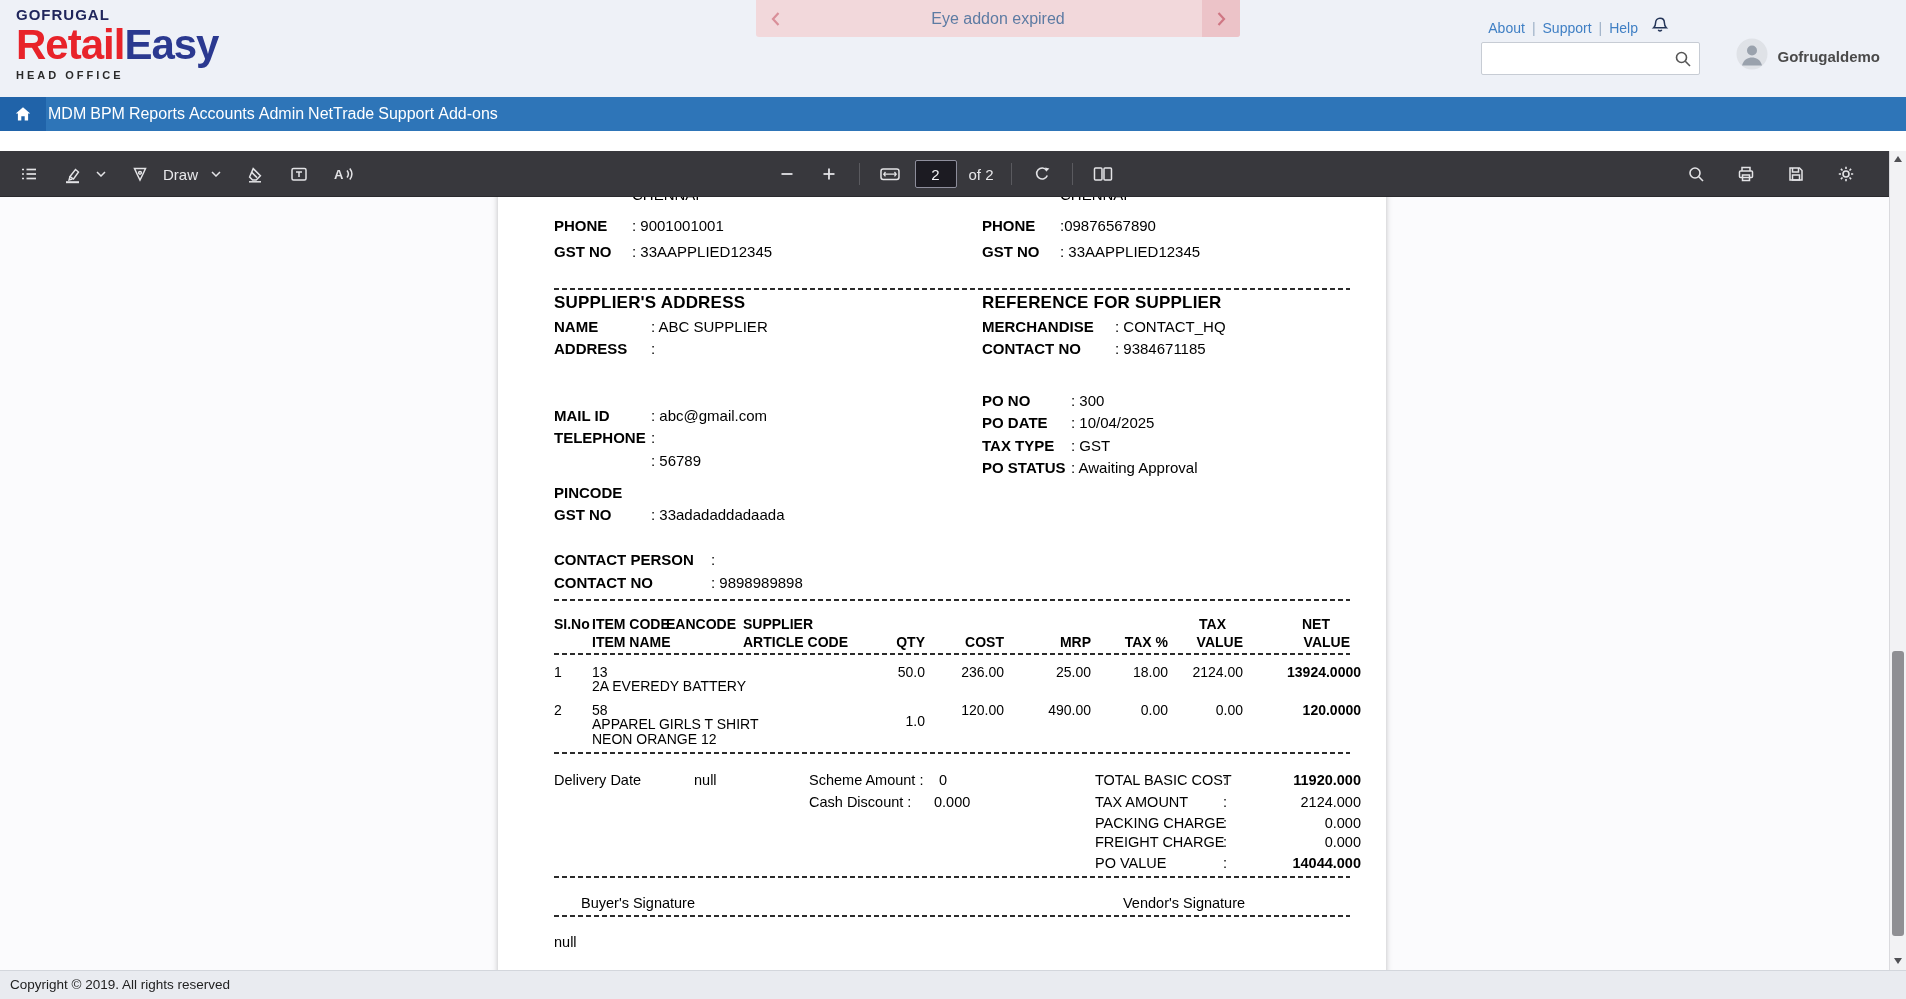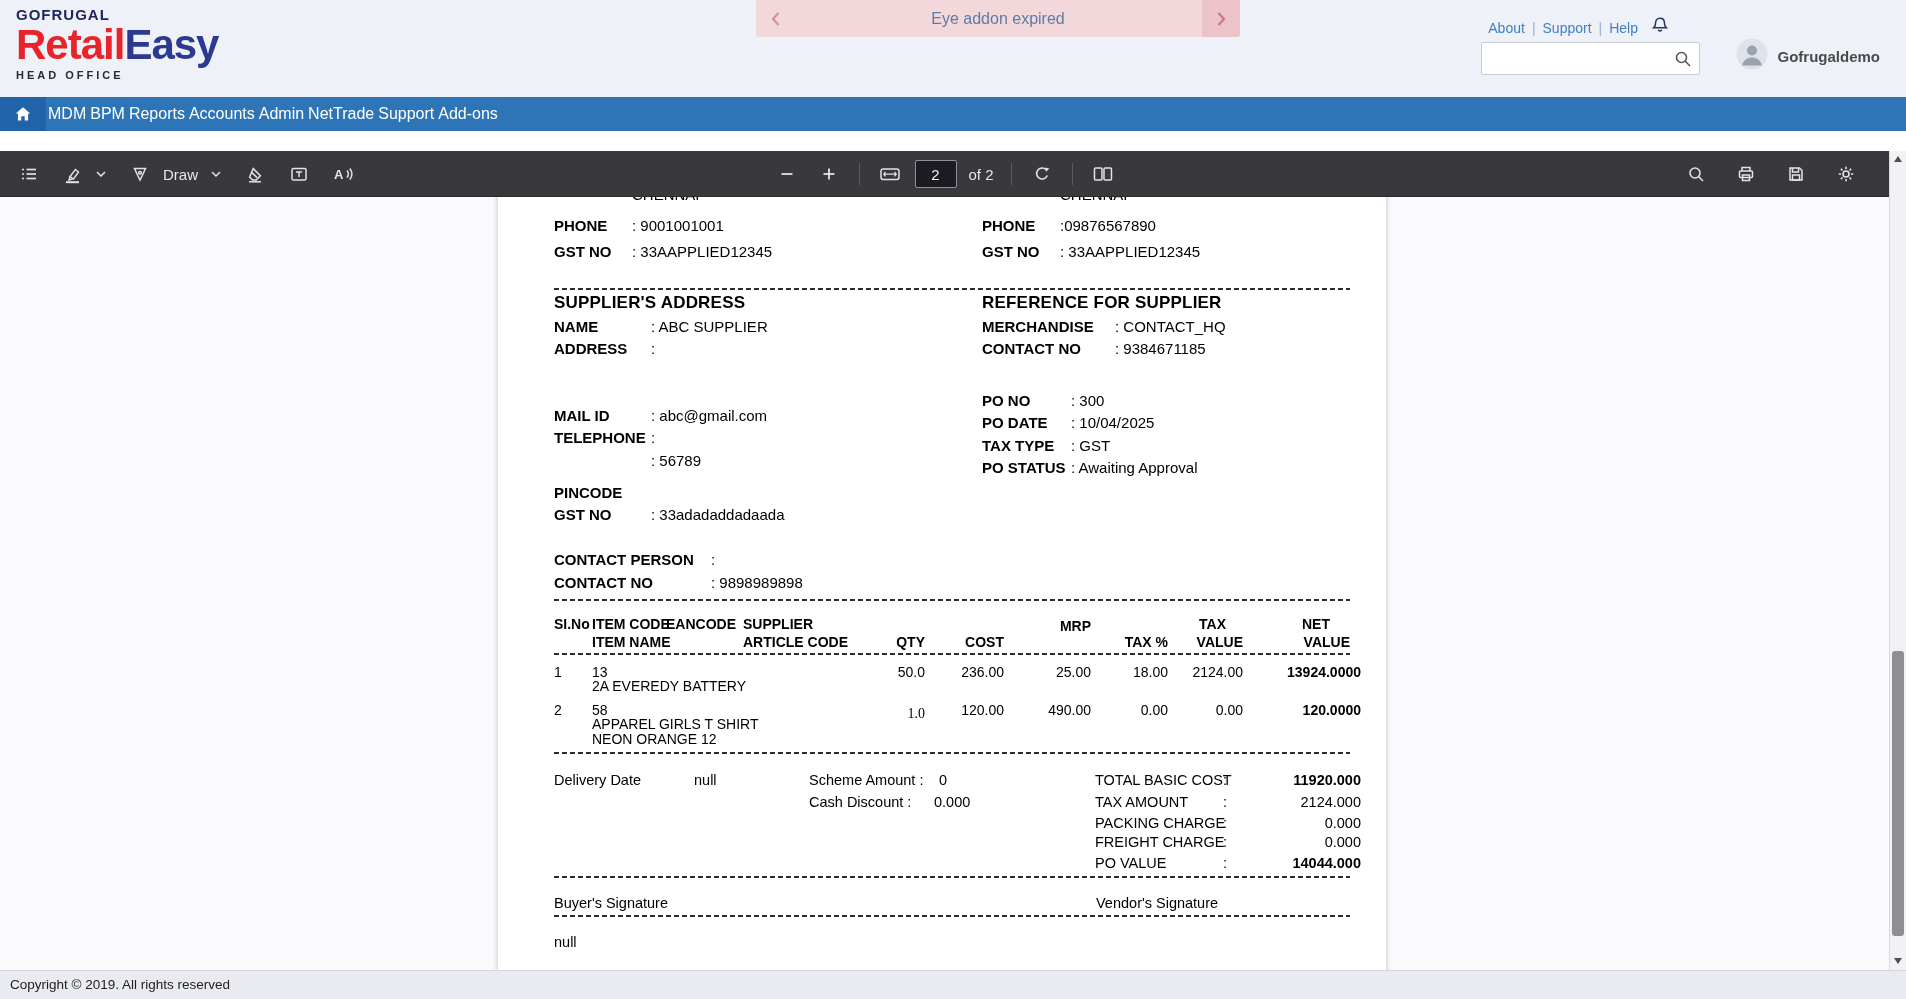--- a/index.html
+++ b/index.html
@@ -80,21 +80,21 @@
 
   .tbl-head{margin-top:16px;position:relative;height:36px;font-size:14px;}
   .tbl-row{position:relative;font-size:14px;}
   .tbl-cell{position:absolute;white-space:nowrap;line-height:14.5px;}
   .tbl-cell.b{font-weight:bold;}
 
   .summary{position:relative;height:100px;margin-top:19px;font-size:14.5px;}
   .summary .tbl-cell{line-height:15px;}
   .totals{position:absolute;left:541px;top:0;right:-11px;height:100%;}
 
-  .sig-row{position:relative;margin-top:17px;line-height:17px;font-size:14.5px;}
+  .sig-row{position:relative;margin-top:17px;line-height:17px;font-size:14.5px;margin-left:27px;}
   .sig-row .vendor{position:absolute;left:542px;top:0;}
   .terms{margin-top:17px;font-size:14.5px;line-height:16px;}
   .terms-null{margin-top:6px;}
 
   
   .scrollbar{position:absolute;top:151px;right:0;width:17px;height:819px;background:#f2f2f4;border-left:1px solid #dadade;box-sizing:border-box;}
   .sb-up,.sb-down{position:absolute;left:0;width:100%;height:17px;cursor:pointer;}
   .sb-up{top:0;}
   .sb-down{bottom:0;}
   .tri-up{width:0;height:0;border-left:4.5px solid transparent;border-right:4.5px solid transparent;border-bottom:6.5px solid #505054;margin:5px auto 0;}
@@ -384,42 +384,42 @@
             <span class="tbl-cell b" style="top: 0px; left: 0px;">SI.No</span>
             <span class="tbl-cell b" style="top: 0px; left: 38px; text-align: center;">ITEM CODE</span>
             <span class="tbl-cell b" style="top: 0px; left: 112px;">EANCODE</span>
             <span class="tbl-cell b" style="top: 0px; left: 189px;">SUPPLIER</span>
             <span class="tbl-cell b" style="top: 0px; right: 124px;">TAX</span>
             <span class="tbl-cell b" style="top: 0px; right: 20px;">NET</span>
             <span class="tbl-cell b" style="top: 18px; left: 38px;">ITEM NAME</span>
             <span class="tbl-cell b" style="top: 18px; left: 189px;">ARTICLE CODE</span>
             <span class="tbl-cell b" style="top: 18px; right: 425px;">QTY</span>
             <span class="tbl-cell b" style="top: 18px; right: 346px;">COST</span>
-            <span class="tbl-cell b" style="top: 2px; right: 259px;">MRP</span>
+            <span class="tbl-cell b" style="top: 18px; right: 259px;">MRP</span>
             <span class="tbl-cell b" style="top: 18px; right: 182px;">TAX %</span>
             <span class="tbl-cell b" style="top: 18px; right: 107px;">VALUE</span>
             <span class="tbl-cell b" style="top: 18px; right: 0px;">VALUE</span>
           </div>
         <div class="dash d-head"></div>
         <div id="tblRows">
             <div class="tbl-row" style="height: 29px; margin-top: 10px;">
               <span class="tbl-cell" style="top: 0px; left: 0px;">1</span>
               <span class="tbl-cell" style="top: 0px; left: 38px;">13</span>
               <span class="tbl-cell" style="top: 0px; right: 425px;">50.0</span>
               <span class="tbl-cell" style="top: 0px; right: 346px;">236.00</span>
               <span class="tbl-cell" style="top: 0px; right: 259px;">25.00</span>
               <span class="tbl-cell" style="top: 0px; right: 182px;">18.00</span>
               <span class="tbl-cell" style="top: 0px; right: 107px;">2124.00</span>
               <span class="tbl-cell b" style="top: 0px; right: -11px;">13924.0000</span>
               <span class="tbl-cell" style="top: 14.5px; left: 38px;">2A EVEREDY BATTERY</span>
             </div>
             <div class="tbl-row" style="height: 43.5px; margin-top: 9px;">
               <span class="tbl-cell" style="top: 0px; left: 0px;">2</span>
               <span class="tbl-cell" style="top: 0px; left: 38px;">58</span>
-              <span class="tbl-cell" style="top: 4px; right: 425px; font-family: Liberation Serif, serif;">1.0</span>
+              <span class="tbl-cell" style="top: 11px; right: 425px;">1.0</span>
               <span class="tbl-cell" style="top: 0px; right: 346px;">120.00</span>
               <span class="tbl-cell" style="top: 0px; right: 259px;">490.00</span>
               <span class="tbl-cell" style="top: 0px; right: 182px;">0.00</span>
               <span class="tbl-cell" style="top: 0px; right: 107px;">0.00</span>
               <span class="tbl-cell b" style="top: 0px; right: -11px;">120.0000</span>
               <span class="tbl-cell" style="top: 14.5px; left: 38px;">APPAREL GIRLS T SHIRT</span>
               <span class="tbl-cell" style="top: 29px; left: 38px;">NEON ORANGE 12</span>
             </div>
           </div>
         <div class="dash d-rows"></div>

